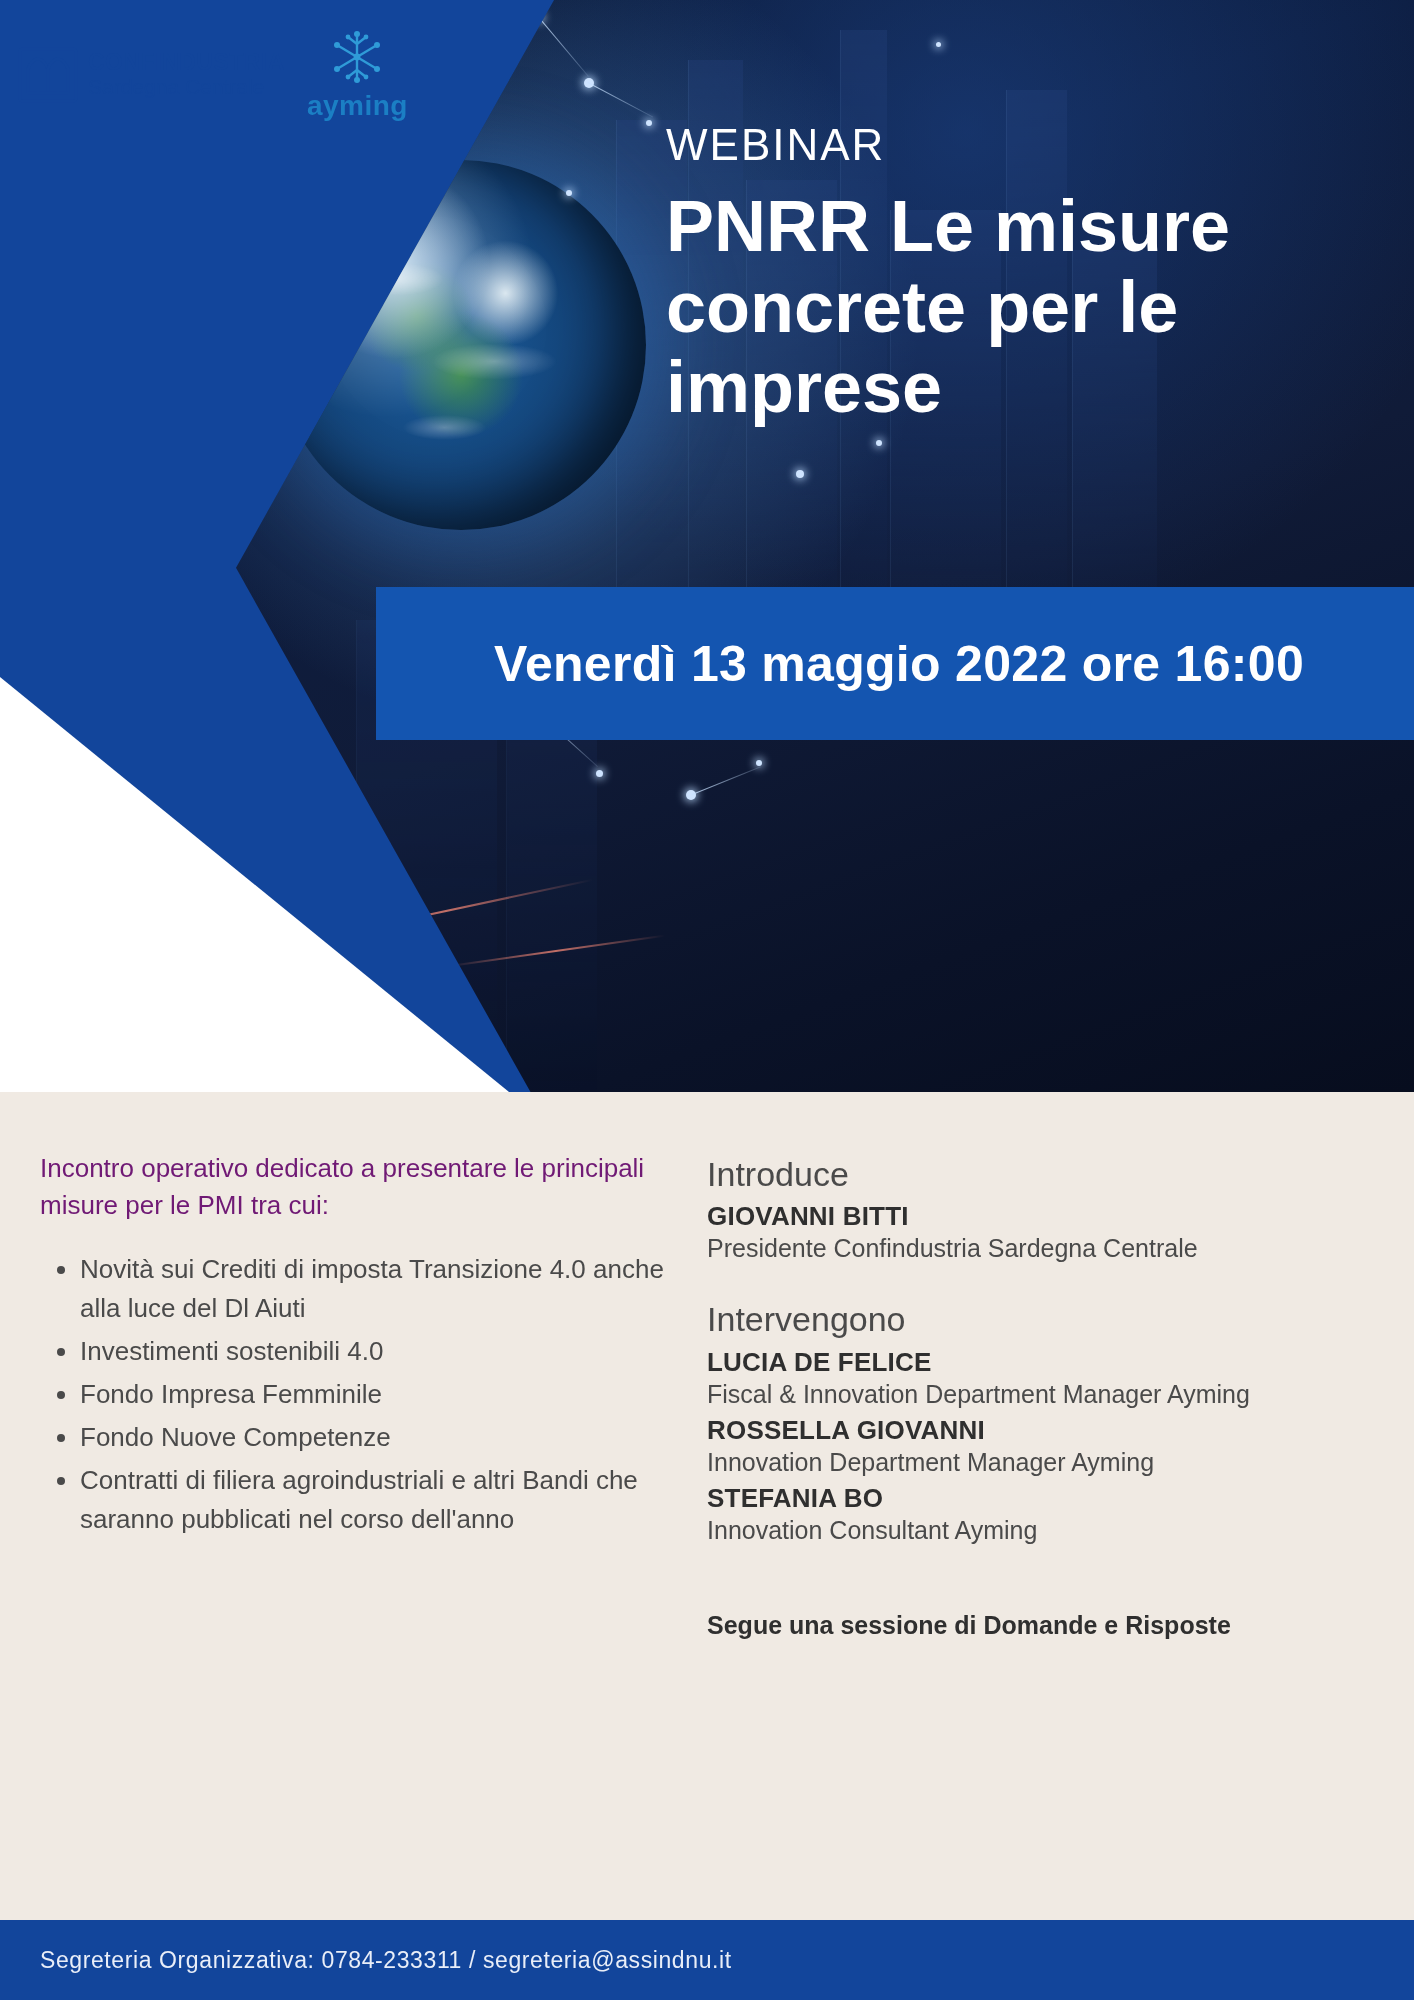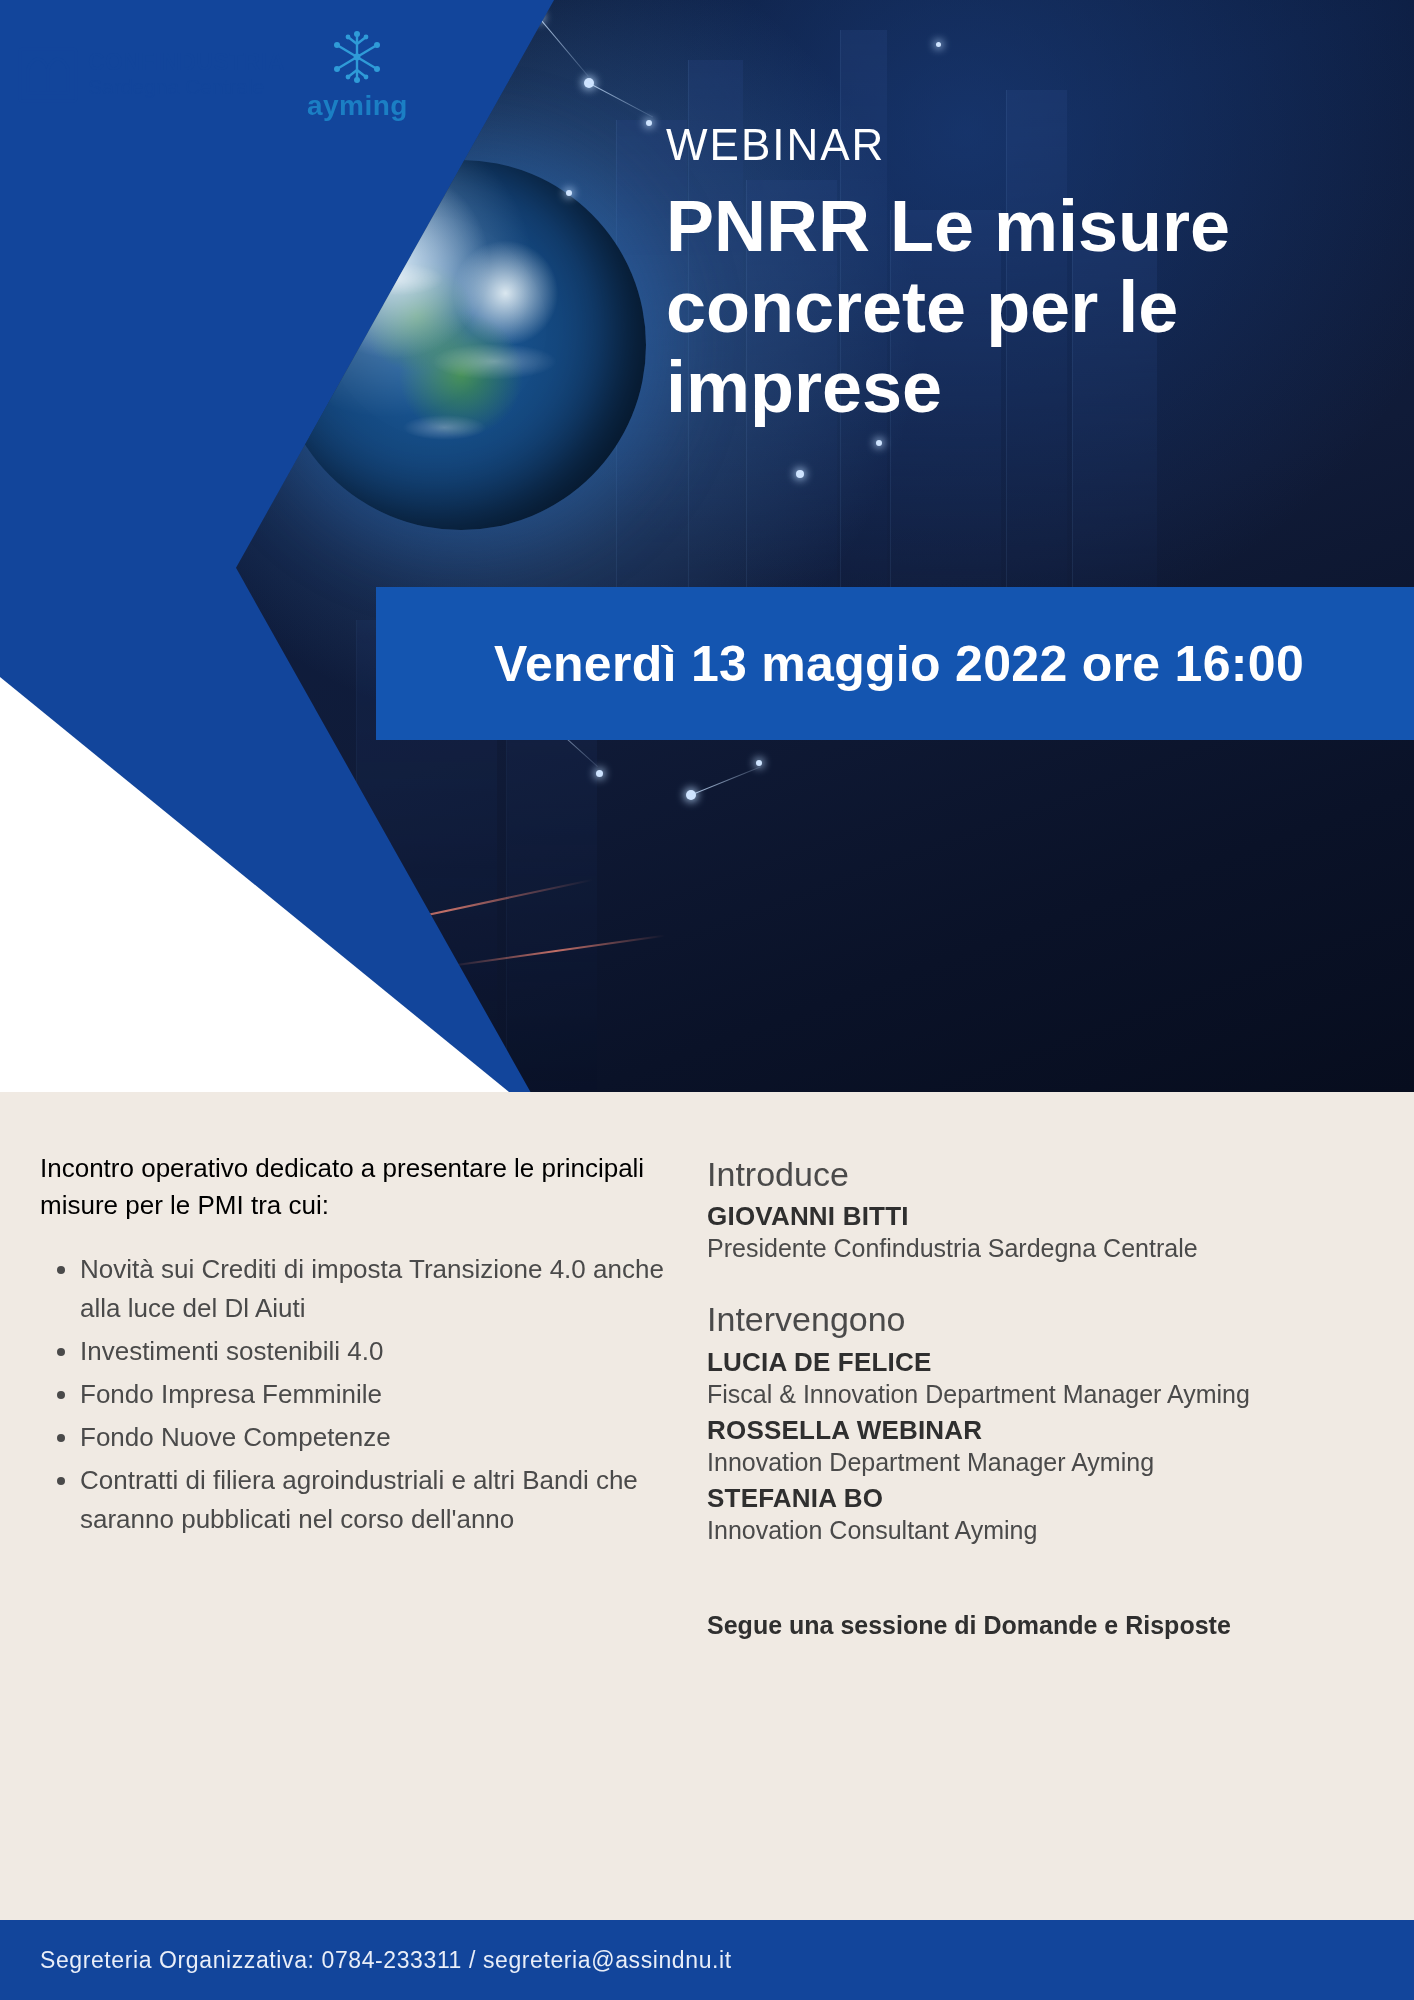--- a/index.html
+++ b/index.html
@@ -162,21 +162,21 @@
     box-sizing: border-box;
     gap: 40px;
   }
   .col-left { width: 628px; color: #3f3f3f; }
   .col-right { width: 668px; color: #3f3f3f; }
 
   .intro {
     font-size: 26px;
     line-height: 1.42;
     margin: 0 0 26px 0;
-    color: #000000;
+    color: #701a75;
   }
   ul.measures {
     margin: 0;
     padding-left: 40px;
     font-size: 26px;
     line-height: 1.5;
     color: #4a4a4a;
   }
   ul.measures li { margin-bottom: 4px; }
 
@@ -336,21 +336,21 @@
       <p class="rname">GIOVANNI BITTI</p>
       <p class="rrole">Presidente Confindustria Sardegna Centrale</p>
 
       <div class="gap-sm"></div>
 
       <p class="rline">Intervengono</p>
 
       <p class="rname">LUCIA DE FELICE</p>
       <p class="rrole">Fiscal &amp; Innovation Department Manager Ayming</p>
 
-      <p class="rname">ROSSELLA WEBINAR</p>
+      <p class="rname">ROSSELLA GIOVANNI</p>
       <p class="rrole">Innovation Department Manager Ayming</p>
 
       <p class="rname">STEFANIA BO</p>
       <p class="rrole">Innovation Consultant Ayming</p>
 
       <p class="qa">Segue una sessione di Domande e Risposte</p>
     </div>
   </div>
 </div>
 

